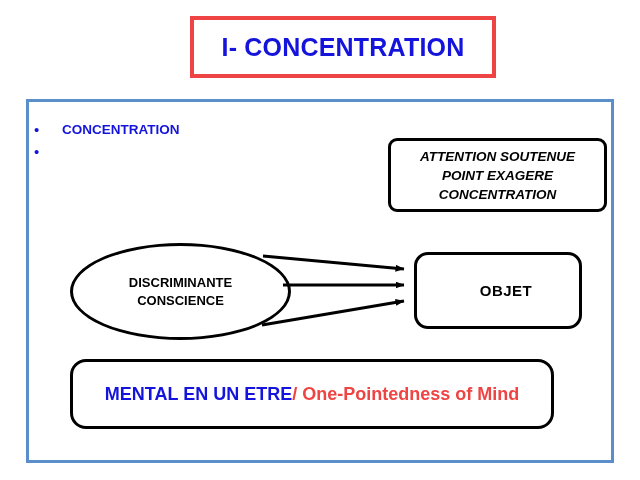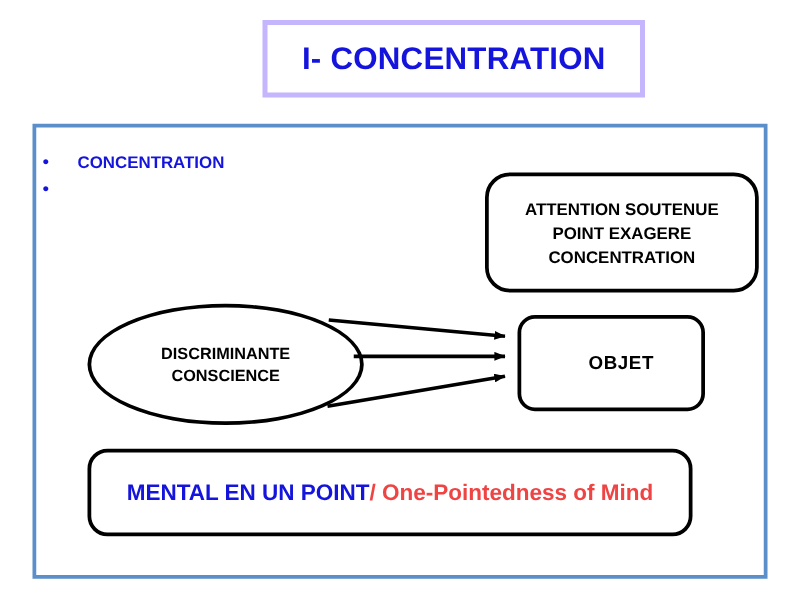--- a/index.html
+++ b/index.html
@@ -16,27 +16,26 @@
     font-family: "Liberation Sans", sans-serif;
   }
 
   
   #title-box {
     position: absolute;
     left: 190px;
     top: 16px;
     width: 306px;
     height: 62px;
-    border: 4px solid #c4b5fd;
+    border: 4px solid #ef4444;
     background: #ffffff;
     box-sizing: border-box;
     display: flex;
     align-items: center;
     justify-content: center;
-    margin-left: 20px;
   }
   #title-text {
     color: #1414DC;
     font-size: 25px;
     font-weight: bold;
     letter-spacing: 0.2px;
     white-space: nowrap;
   }
 
   
@@ -89,35 +88,36 @@
     flex-direction: column;
     align-items: center;
     justify-content: center;
     text-align: center;
   }
 
   #attention-box {
     left: 388px;
     top: 138px;
     width: 219px;
-    height: 96px;
-    border-radius: 20px;
+    height: 74px;
+    border-radius: 9px;
+    font-style: italic;
   }
   #attention-box .line {
     color: #000000;
     font-size: 13.5px;
     font-weight: bold;
     line-height: 19px;
     white-space: nowrap;
   }
 
   #objet-box {
     left: 414px;
     top: 252px;
-    width: 150px;
+    width: 168px;
     height: 77px;
     border-radius: 14px;
     padding-left: 16px;
   }
   #objet-label {
     color: #000000;
     font-size: 15px;
     font-weight: bold;
     letter-spacing: 0.5px;
   }
@@ -215,17 +215,17 @@
     <line x1="283" y1="285" x2="404" y2="285" stroke="#000000" stroke-width="3" marker-end="url(#ah)"></line>
     <line x1="262" y1="325" x2="404" y2="301" stroke="#000000" stroke-width="3" marker-end="url(#ah)"></line>
   </svg>
 
   <div id="objet-box" class="round-box">
     <span id="objet-label">OBJET</span>
   </div>
 
   <div id="mental-box" class="round-box">
     <div id="mental-text">
-      <span id="mental-fr">MENTAL  EN UN POINT</span><span id="mental-en">/ One-Pointedness of Mind</span>
+      <span id="mental-fr">MENTAL  EN UN ETRE</span><span id="mental-en">/ One-Pointedness of Mind</span>
     </div>
   </div>
 
 </div>
 
 </body></html>

